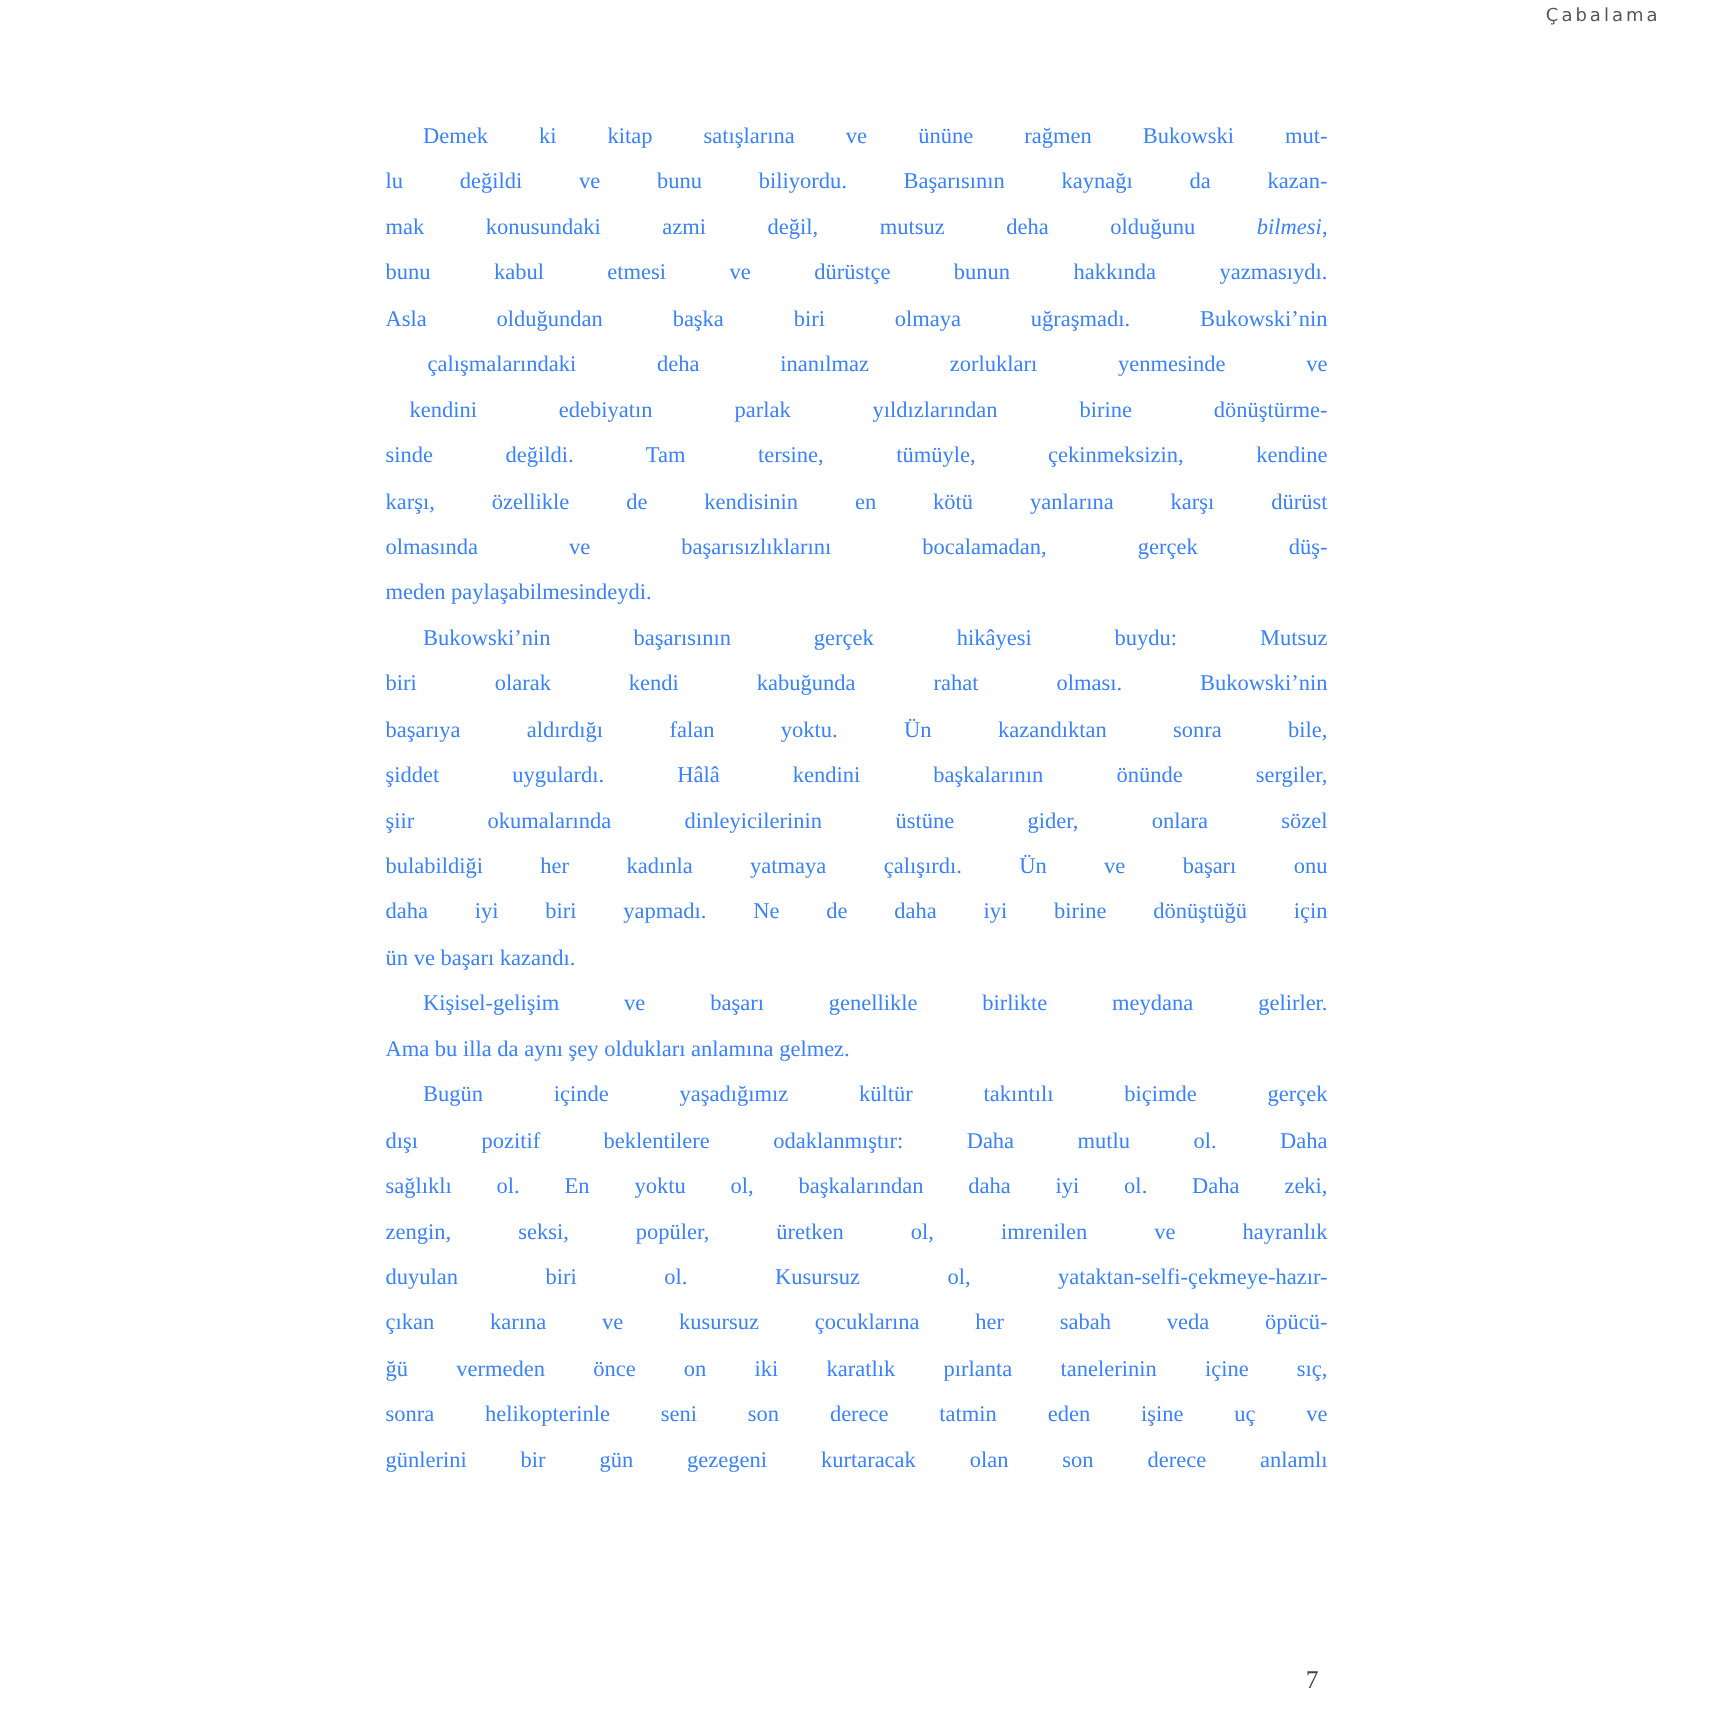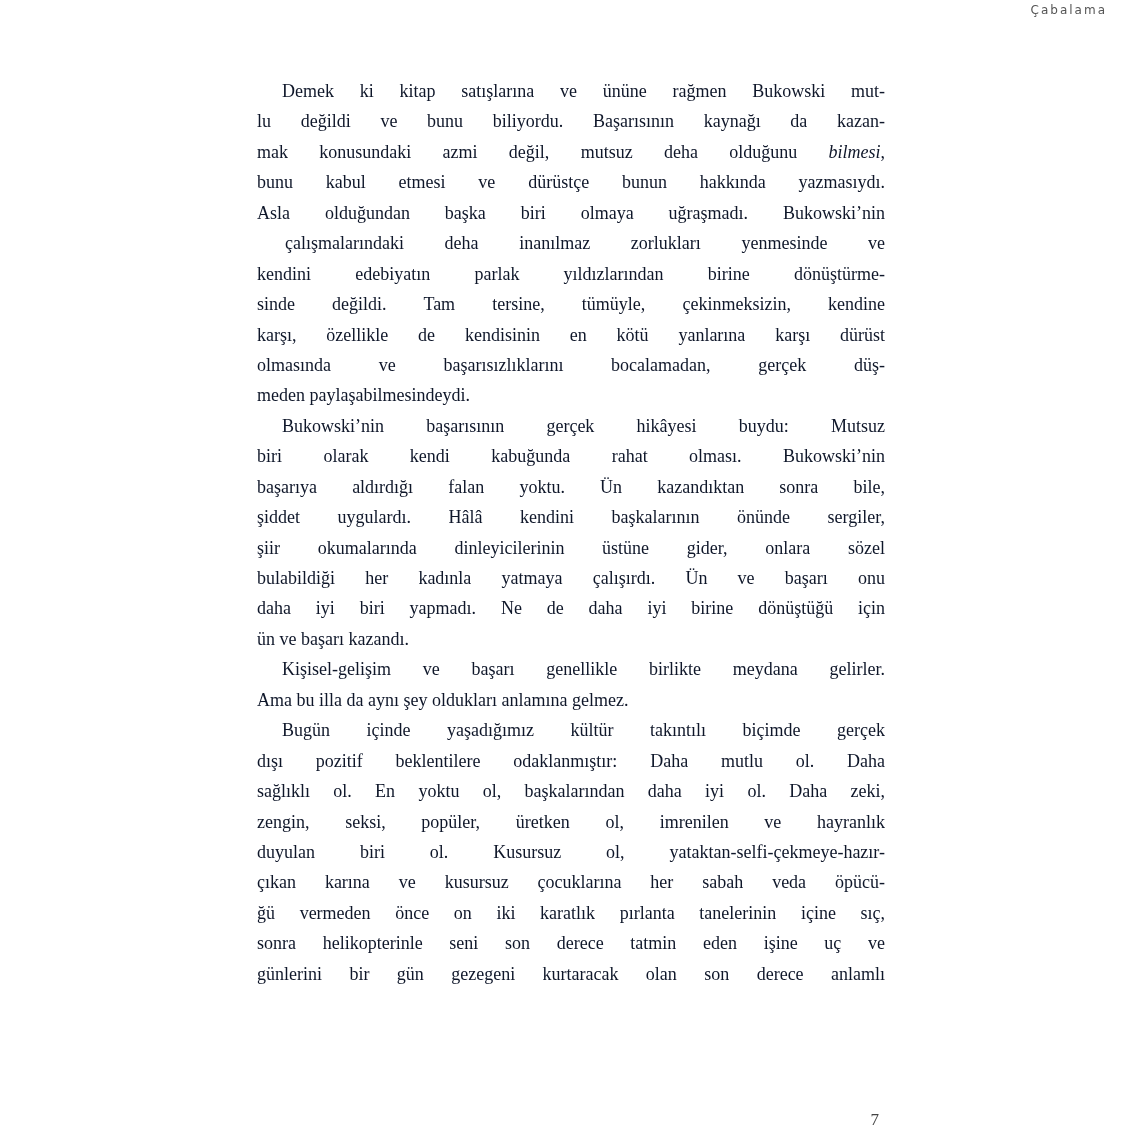--- a/index.html
+++ b/index.html
@@ -9,21 +9,21 @@
     background: #ffffff;
   }
   .running-head {
     position: absolute; right: 33px; top: 3px;
     font-family: "DejaVu Sans", sans-serif;
     font-size: 12px; letter-spacing: 2px; color: #555;
   }
   .body-text {
     position: absolute; left: 257px; top: 76px; width: 628px;
     font-family: "Liberation Serif", serif;
-    font-size: 18px; line-height: 30.45px; color: #0f172a;
+    font-size: 15px; line-height: 30.45px; color: #3b82f6;
   }
   .line {
     display: block; white-space: nowrap;
     text-align: justify; text-align-last: justify; height: 30.45px;
   }
   .line.last { text-align-last: left; }
   .line.indent { text-indent: 25px; }
   em { font-style: italic; }
   .folio {
     position: absolute; right: 261px; top: 1110px;
@@ -37,21 +37,21 @@
   <div class="running-head">Çabalama</div>
 
   <div class="body-text">
     <div class="paragraph">
       <span class="line indent" style="white-space: nowrap; word-spacing: 0px;">Demek ki kitap satışlarına ve ününe rağmen Bukowski mut-</span>
       <span class="line" style="white-space: nowrap; word-spacing: 0px;">lu değildi ve bunu biliyordu. Başarısının kaynağı da kazan-</span>
       <span class="line" style="white-space: nowrap; word-spacing: 0px;"><span>mak konusundaki azmi değil, mutsuz deha olduğunu </span><em>bilmesi</em><span>,</span></span>
       <span class="line" style="white-space: nowrap; word-spacing: 0px;">bunu kabul etmesi ve dürüstçe bunun hakkında yazmasıydı.</span>
       <span class="line" style="white-space: nowrap; word-spacing: 0px;">Asla olduğundan başka biri olmaya uğraşmadı. Bukowski’nin</span>
       <span class="line" style="white-space: nowrap; word-spacing: 0px; margin-left: 28px;">çalışmalarındaki deha inanılmaz zorlukları yenmesinde ve</span>
-      <span class="line" style="white-space: nowrap; word-spacing: 0px;">kendini edebiyatın parlak yıldızlarından birine dönüştürme-</span>
+      <span class="line" style="white-space: nowrap; word-spacing: 0px; margin-left: 16px;">kendini edebiyatın parlak yıldızlarından birine dönüştürme-</span>
       <span class="line" style="white-space: nowrap; word-spacing: 0px;">sinde değildi. Tam tersine, tümüyle, çekinmeksizin, kendine</span>
       <span class="line" style="white-space: nowrap; word-spacing: 0px;">karşı, özellikle de kendisinin en kötü yanlarına karşı dürüst</span>
       <span class="line" style="white-space: nowrap; word-spacing: 0px;">olmasında ve başarısızlıklarını bocalamadan, gerçek düş-</span>
       <span class="line last">meden paylaşabilmesindeydi.</span>
     </div>
 
     <div class="paragraph">
       <span class="line indent" style="white-space: nowrap; word-spacing: 0px;">Bukowski’nin başarısının gerçek hikâyesi buydu: Mutsuz</span>
       <span class="line" style="white-space: nowrap; word-spacing: 0px;">biri olarak kendi kabuğunda rahat olması. Bukowski’nin</span>
       <span class="line" style="white-space: nowrap; word-spacing: 0px;">başarıya aldırdığı falan yoktu. Ün kazandıktan sonra bile,</span>

